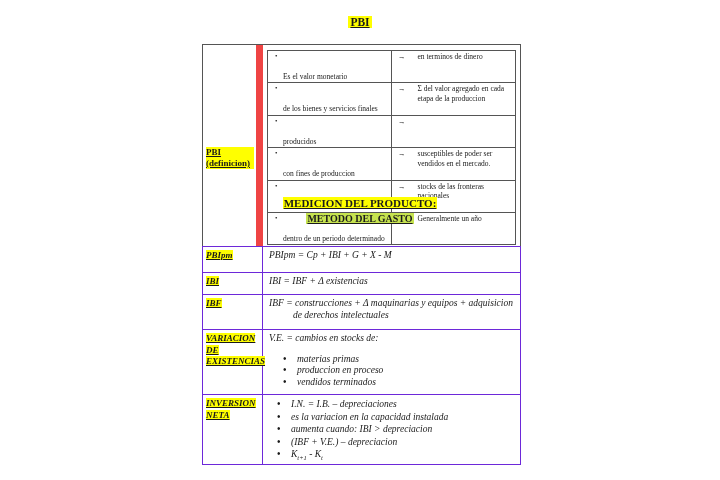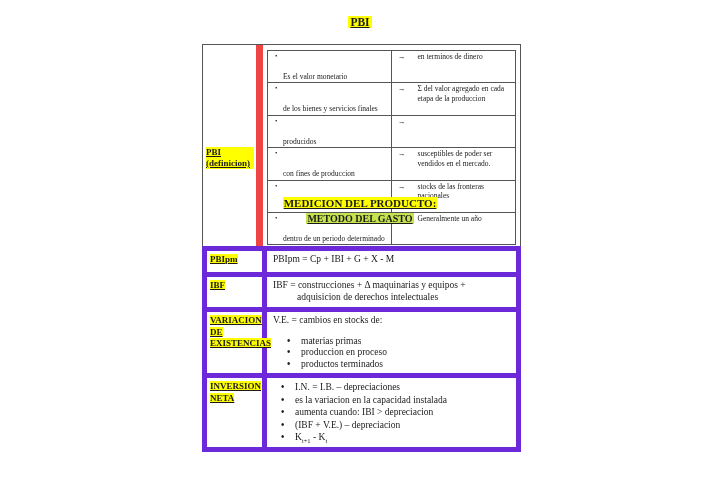--- a/index.html
+++ b/index.html
@@ -39,21 +39,21 @@
   .arr { flex:none; margin-left:4px; margin-right:4px; }
   .mean-txt { flex:1;margin-left:8px; }
 
   
   .h1 { position:absolute; top:197px; left:0; width:100%; text-align:center; font-size:11px; }
   .h2 { position:absolute; top:213px; left:0; width:100%; text-align:center; font-size:10px; }
   .h1 .u, .h2 .u { padding:0 1px; }
 
   
   table.t2 { position:absolute; left:202px; top:246px; width:319px; border-collapse:collapse; table-layout:fixed; background:#fff; }
-  table.t2 td { border:5px solid #6d28d9; vertical-align:top; }
+  table.t2 td { border:1px solid #6d28d9; vertical-align:top;font-style:italic; }
   table.t2 td.lab { width:60px; padding:3px 2px 3px 3px; font-size:9px; line-height:1.3; }
   table.t2 td.con { padding:3px 5px 3px 6px; font-size:9.5px; line-height:1.22; }
   table.t2 tr.g1 { height:26px; }
   table.t2 tr.g2 { height:22px; }
   table.t2 tr.g3 { height:35px; }
   table.t2 tr.g4 { height:65px; }
   table.t2 tr.g5 { height:70px; }
   .hang { padding-left:24px; text-indent:-24px; }
   .blist { margin-top:9px; }
   .bi { display:flex; line-height:11.5px; }
@@ -175,20 +175,28 @@
 <table class="t2">
   <tbody>
       <tr class="g1">
     <td class="lab">
       <span class="hl-y b u">PBIpm</span>
     </td>
     <td class="con">
       <div>PBIpm = Cp + IBI + G + X - M</div>
     </td>
   </tr>
+  <tr class="g2">
+    <td class="lab">
+      <span class="hl-y b u">IBI</span>
+    </td>
+    <td class="con">
+      <div>IBI = IBF + Δ existencias</div>
+    </td>
+  </tr>
   <tr class="g3">
     <td class="lab">
       <span class="hl-y b u">IBF</span>
     </td>
     <td class="con">
       <div class="hang">IBF = construcciones + Δ maquinarias y equipos + adquisicion de derechos intelectuales</div>
     </td>
   </tr>
   <tr class="g4">
     <td class="lab">
@@ -200,21 +208,21 @@
         <div class="bi">
               <span class="bdot">•</span>
               <span>materias primas</span>
             </div>
         <div class="bi">
               <span class="bdot">•</span>
               <span>produccion en proceso</span>
             </div>
         <div class="bi">
               <span class="bdot">•</span>
-              <span>productos terminados</span>
+              <span>vendidos terminados</span>
             </div>
       </div>
     </td>
   </tr>
   <tr class="g5">
     <td class="lab">
       <span class="hl-y b u">INVERSION NETA</span>
     </td>
     <td class="con">
       <div class="bi bi5">

